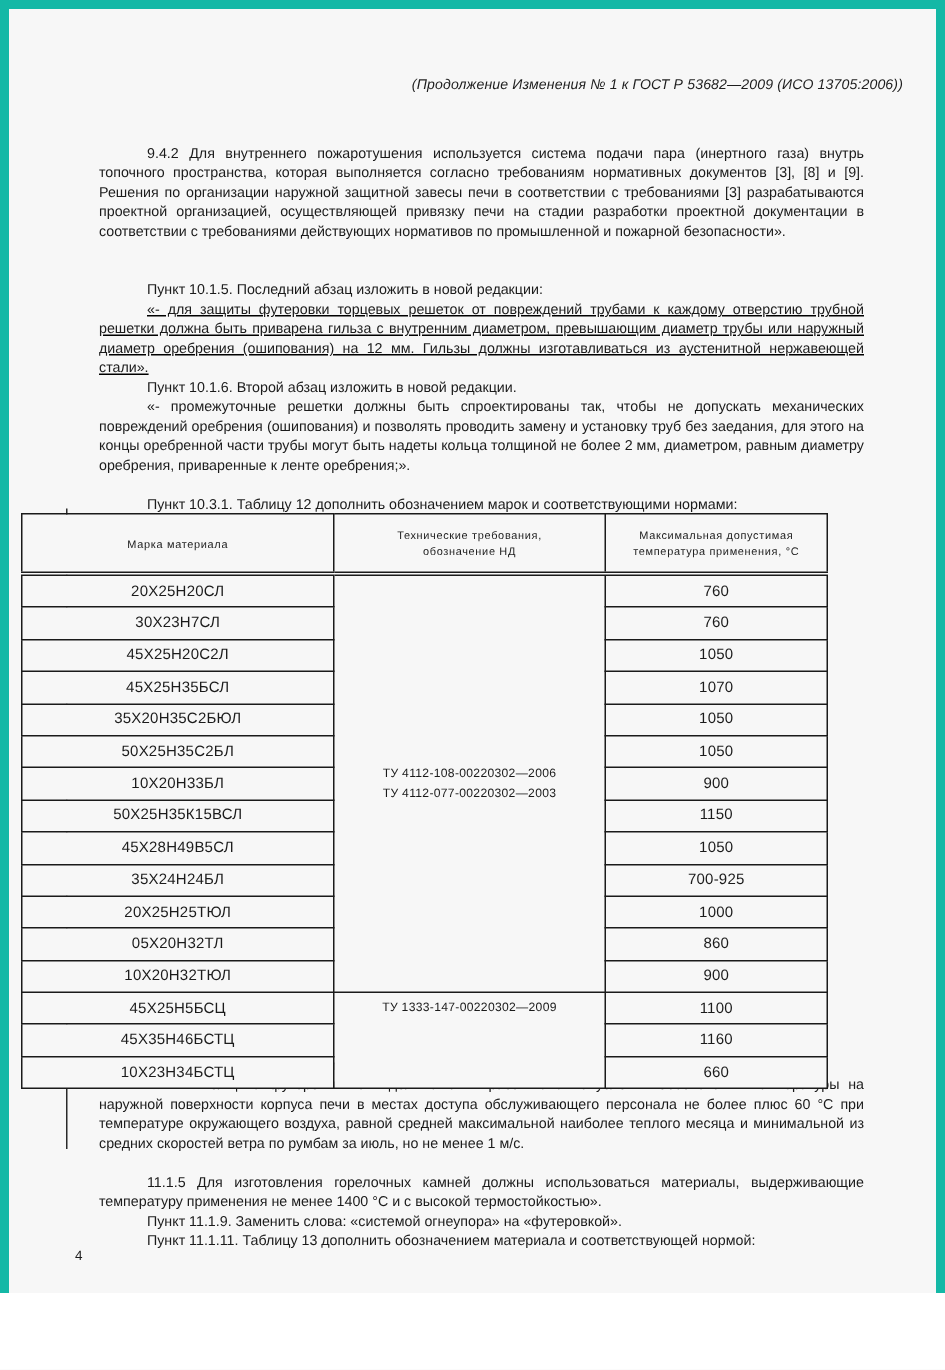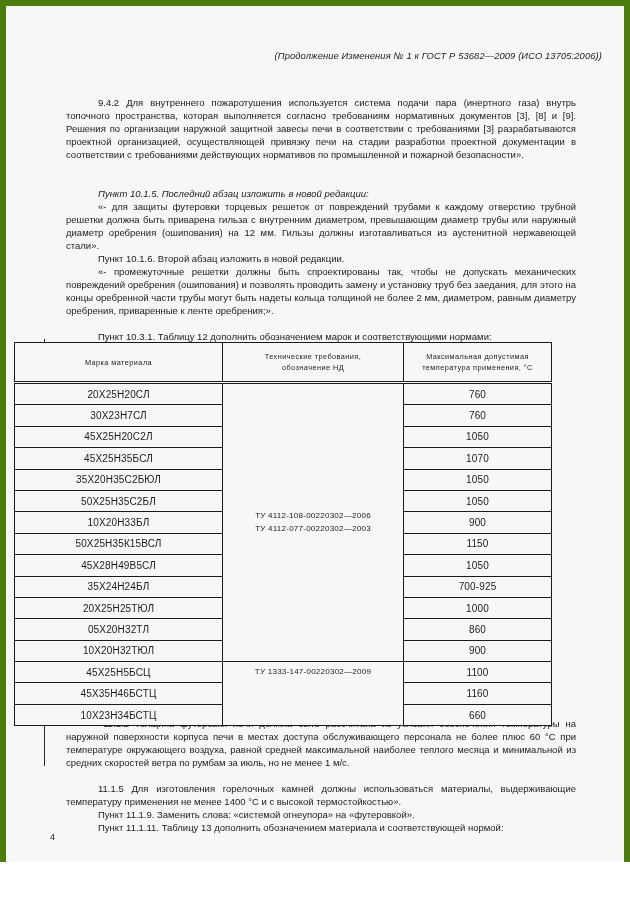--- a/index.html
+++ b/index.html
@@ -7,21 +7,21 @@
     padding: 0;
     background: #ffffff;
   }
   body {
     font-family: "Liberation Sans", sans-serif;
   }
   .page {
     position: relative;
     width: 630px;
     height: 862px;
-    background: #4d7c0f;
+    background: #14b8a6;
     box-sizing: border-box;
     overflow: hidden;
   }
   .sheet {
     position: absolute;
     left: 6px;
     top: 6px;
     width: 618px;
     height: 901px;
     background: #f7f7f7;
@@ -140,25 +140,25 @@
 
     <div class="changebar" style="top:333px; height:345px;"></div>
     <div class="changebar" style="top:692px; height:68px;"></div>
 
     <div class="content">
 
       <div class="block" style="top:74px;">
         <p class="para indent">9.4.2 Для внутреннего пожаротушения используется система подачи пара (инертного газа) внутрь топочного пространства, которая выполняется согласно требованиям нормативных документов [3], [8] и [9]. Решения по организации наружной защитной завесы печи в соответствии с требованиями [3] разрабатываются проектной организацией, осуществляющей привязку печи на стадии разработки проектной документации в соответствии с требованиями действующих нормативов по промышленной и пожарной безопасности».</p>
       </div>
 
-      <div class="block" style="top:165px;font-style:italic;">
+      <div class="block" style="top:165px;">
         <p class="para indent nojust">Пункт 10.1.5. Последний абзац изложить в новой редакции:</p>
       </div>
 
-      <div class="block" style="top:178px;">
+      <div class="block" style="top:178px;text-decoration:underline;">
         <p class="para indent">«- для защиты футеровки торцевых решеток от повреждений трубами к каждому отверстию трубной решетки должна быть приварена гильза с внутренним диаметром, превышающим диаметр трубы или наружный диаметр оребрения (ошипования) на 12 мм. Гильзы должны изготавливаться из аустенитной нержавеющей стали».</p>
       </div>
 
       <div class="block" style="top:230px;">
         <p class="para indent nojust">Пункт 10.1.6. Второй абзац изложить в новой редакции.</p>
       </div>
 
       <div class="block" style="top:243px;">
         <p class="para indent">«- промежуточные решетки должны быть спроектированы так, чтобы не допускать механических повреждений оребрения (ошипования) и позволять проводить замену и установку труб без заедания, для этого на концы оребренной части трубы могут быть надеты кольца толщиной не более 2 мм, диаметром, равным диаметру оребрения, приваренные к ленте оребрения;».</p>
       </div>

